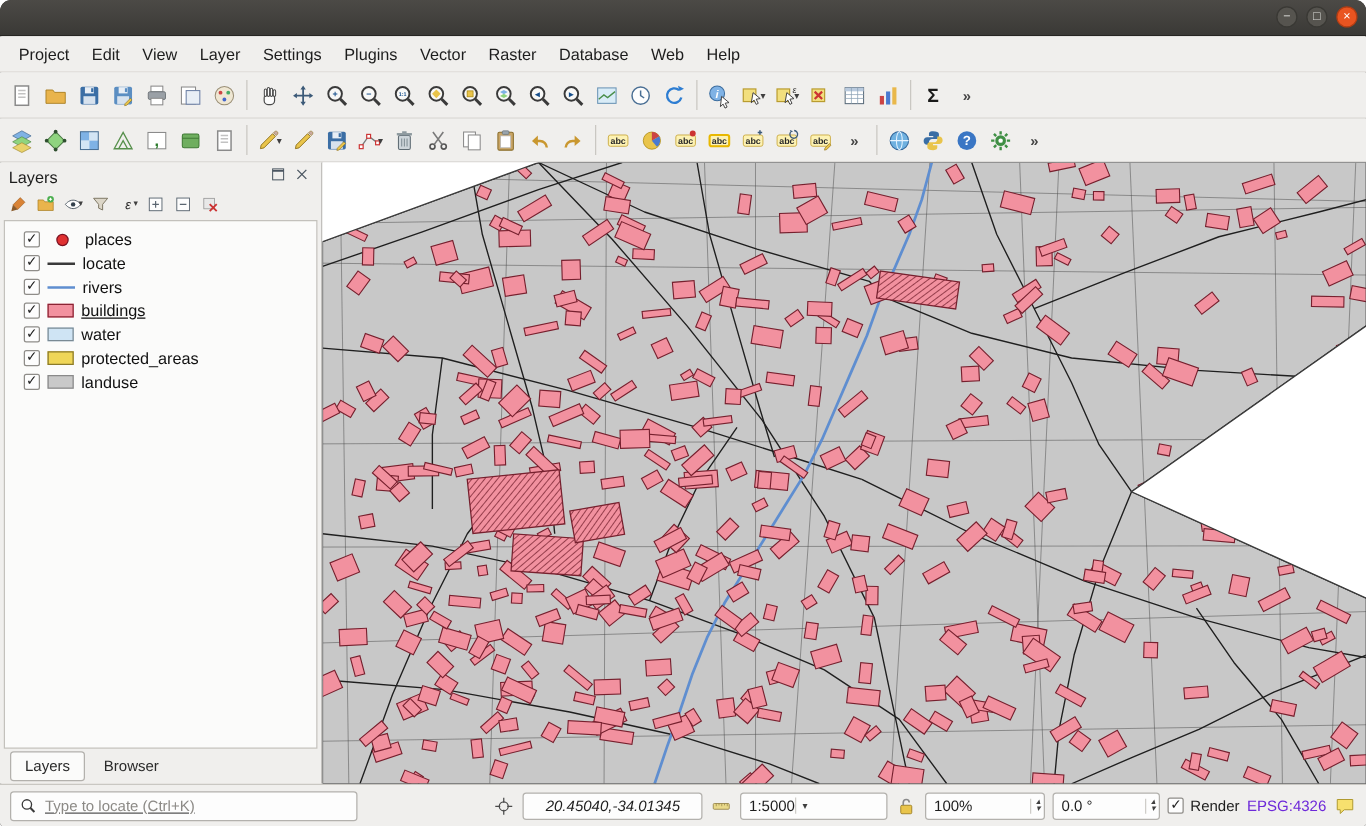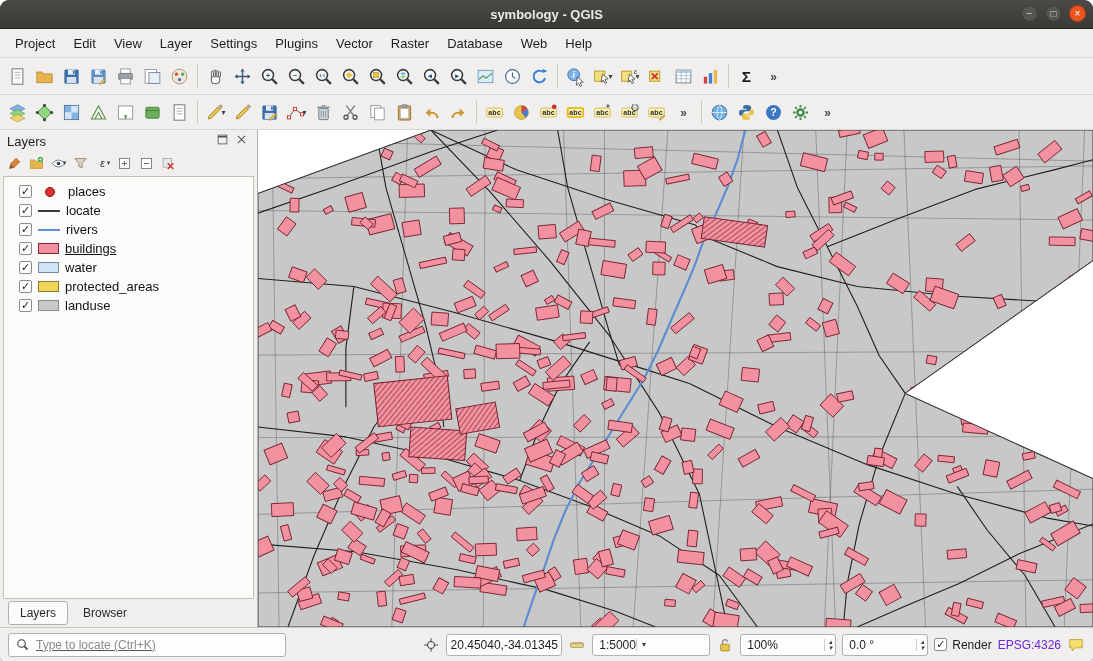--- a/index.html
+++ b/index.html
@@ -54,36 +54,35 @@
   .flex1{flex:1 1 auto;}
   .locate{width:262px;flex:0 0 262px;height:22px;background:#fdfdfd;border:1px solid #b3b1ad;border-radius:3px;
           display:flex;align-items:center;gap:5px;padding:0 7px;box-sizing:content-box;}
   .locate input{border:none;outline:none;background:transparent;font:12px "Liberation Sans",sans-serif;color:#555;width:100%;text-decoration:underline;}
   .locate input::placeholder{color:#8c8a86;}
   .sb-ic{width:18px;height:18px;display:inline-flex;align-items:center;justify-content:center;flex:0 0 18px;}
   .sb-ic svg{width:16px;height:16px;}
   .sb-ic.sm, .sb-ic.sm svg{width:13px;height:13px;flex-basis:13px;}
   .sb-box{height:22px;background:#fdfdfd;border:1px solid #b3b1ad;border-radius:3px;display:flex;align-items:center;
           padding:0 6px;box-sizing:border-box;}
-  .coord{width:116px;justify-content:center;}
+  .coord{width:144px;justify-content:center;font-style:italic;}
   .scale{width:118px;justify-content:flex-start;padding-right:3px;}
   .scale .dd{border-left:1px solid #cfcdc9;padding:2px 3px 2px 5px;font-size:8px;color:#3f3f3f;}
   .spin{justify-content:space-between;padding-right:3px;}
   .spin.mag{width:96px;} .spin.rot{width:86px;}
   .steppers{display:flex;flex-direction:column;line-height:6px;font-size:7px;color:#3f3f3f;font-style:normal;border-left:1px solid #cfcdc9;padding-left:4px;}
   .render{display:flex;align-items:center;gap:5px;}
   .crs{color:#6d28d9;}
 </style>
 </head>
 <body>
 
 <div class="window">
 
   <div class="titlebar">
-    <div class="title">symbology - QGIS</div>
     <div class="winbtns">
       <span class="wbtn">−</span>
       <span class="wbtn">□</span>
       <span class="wbtn close">×</span>
     </div>
   </div>
 
   <div class="menubar" id="menubar">
       <span class="menu-item">Project</span>
       <span class="menu-item">Edit</span>

